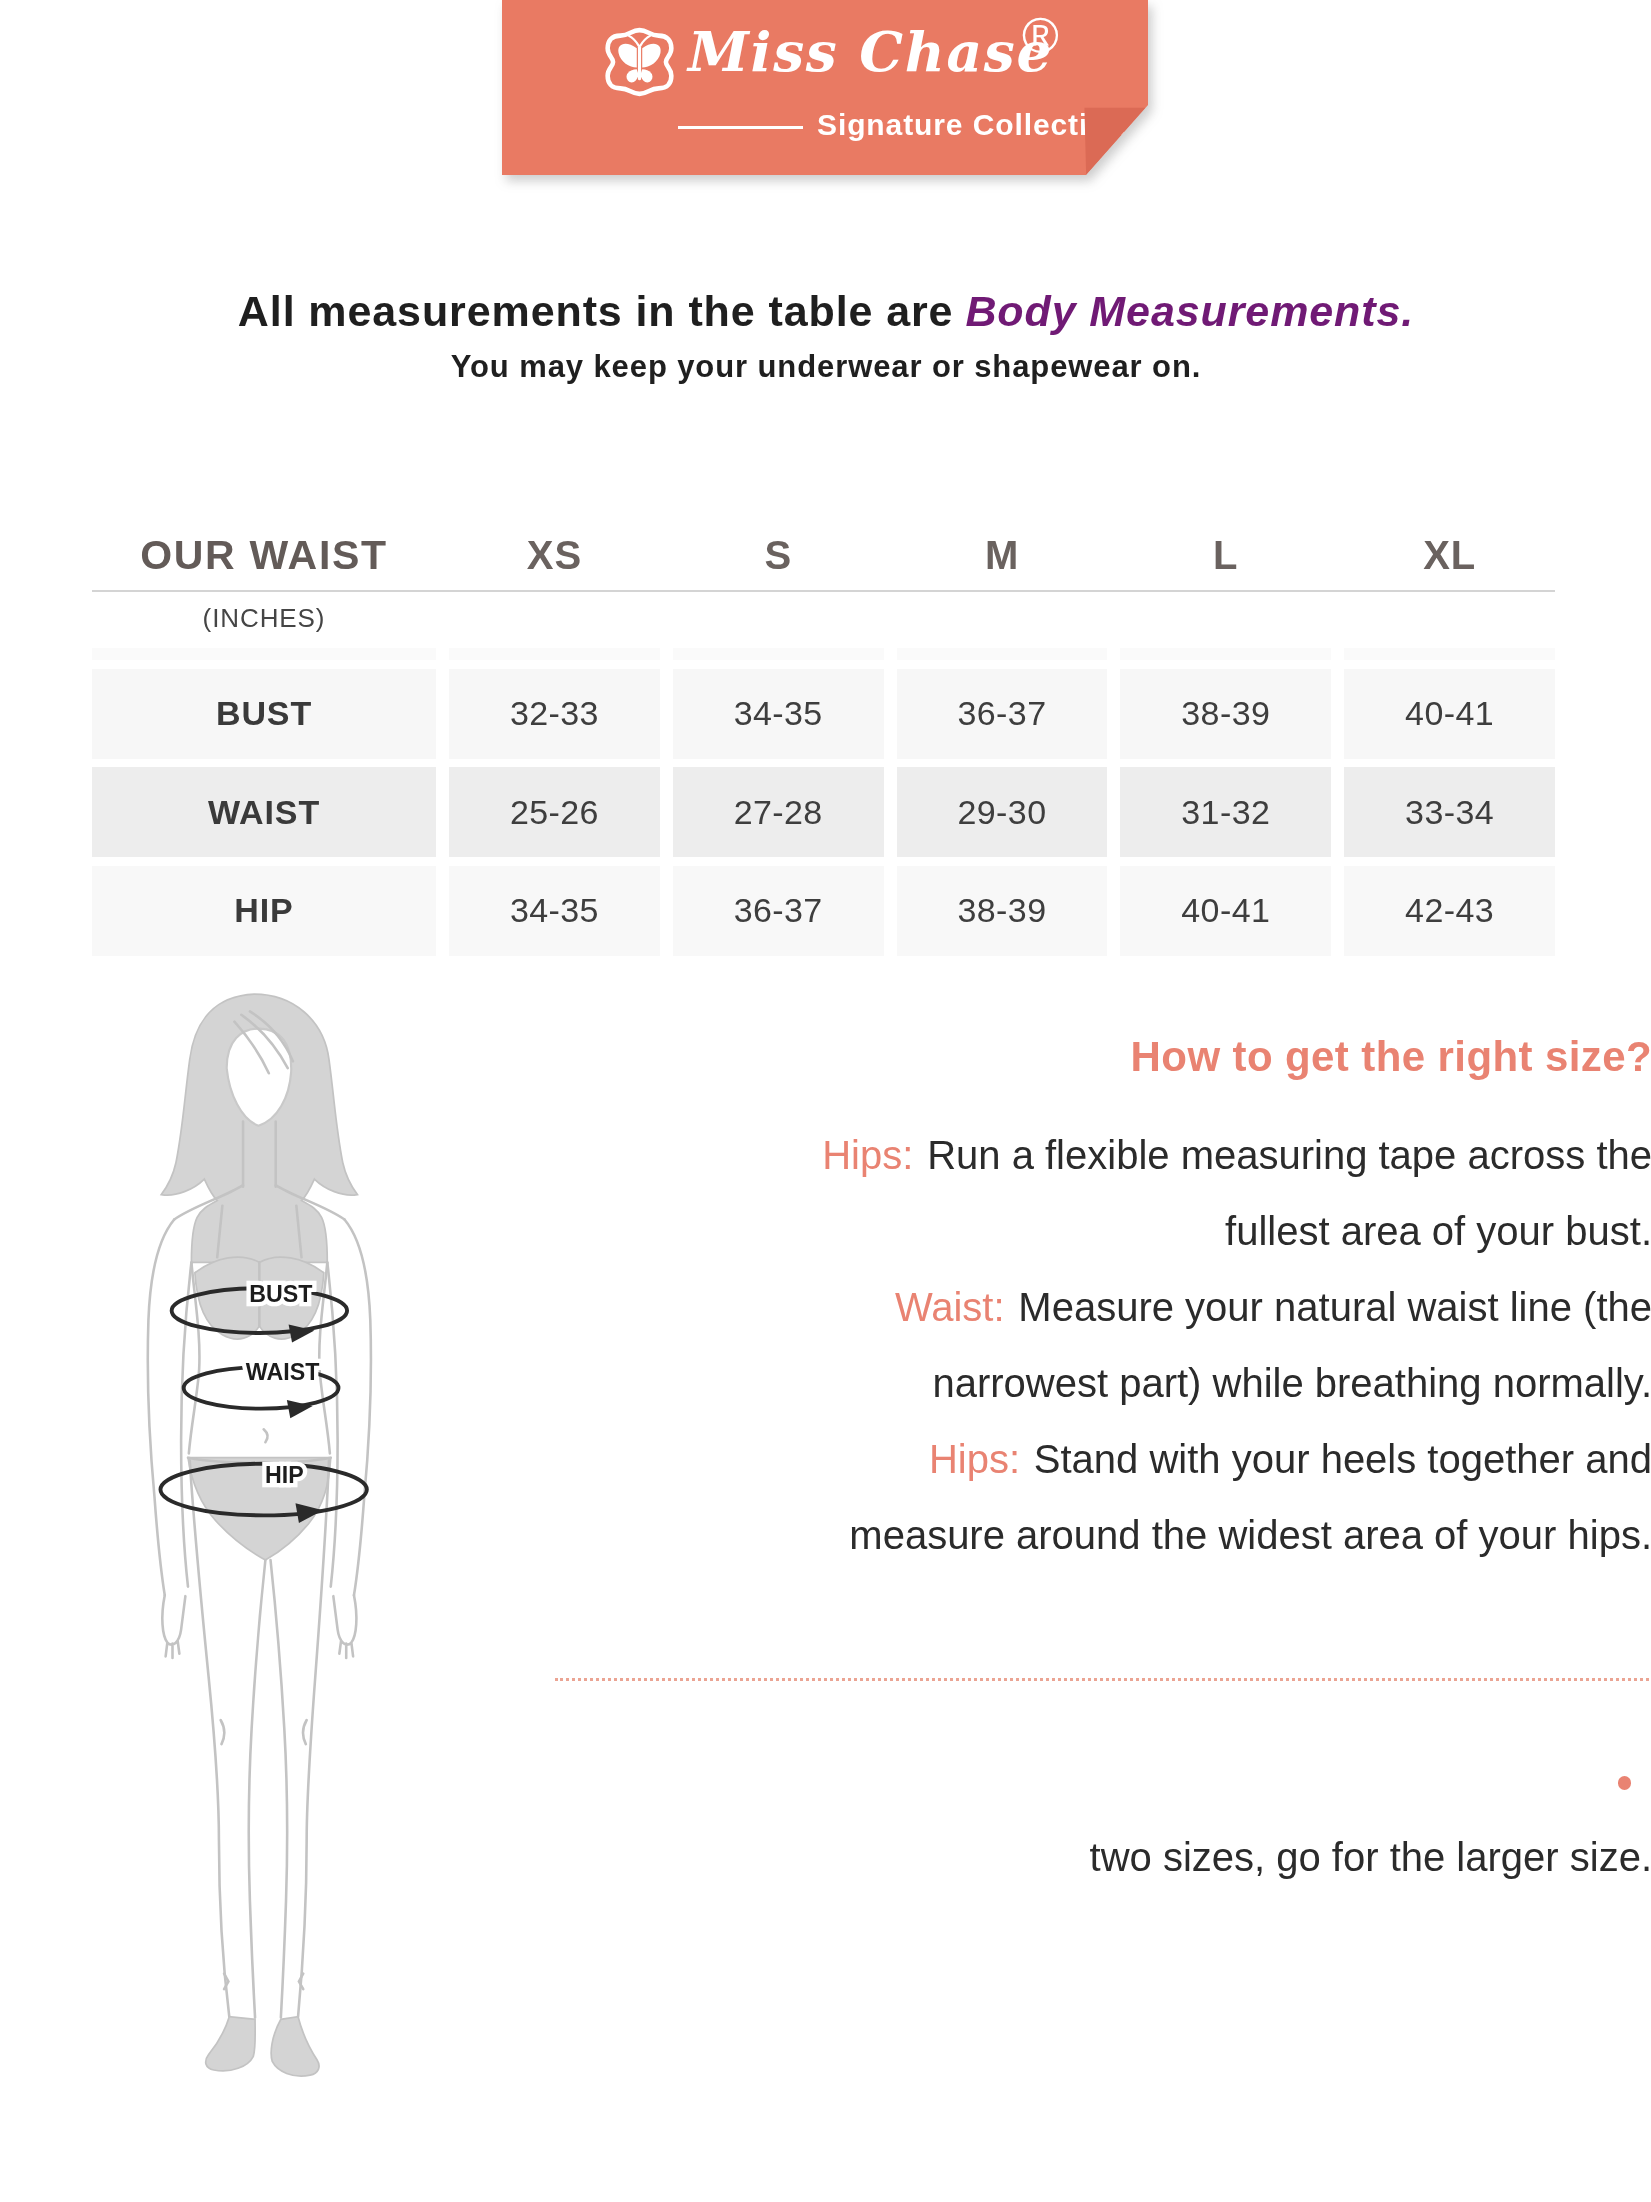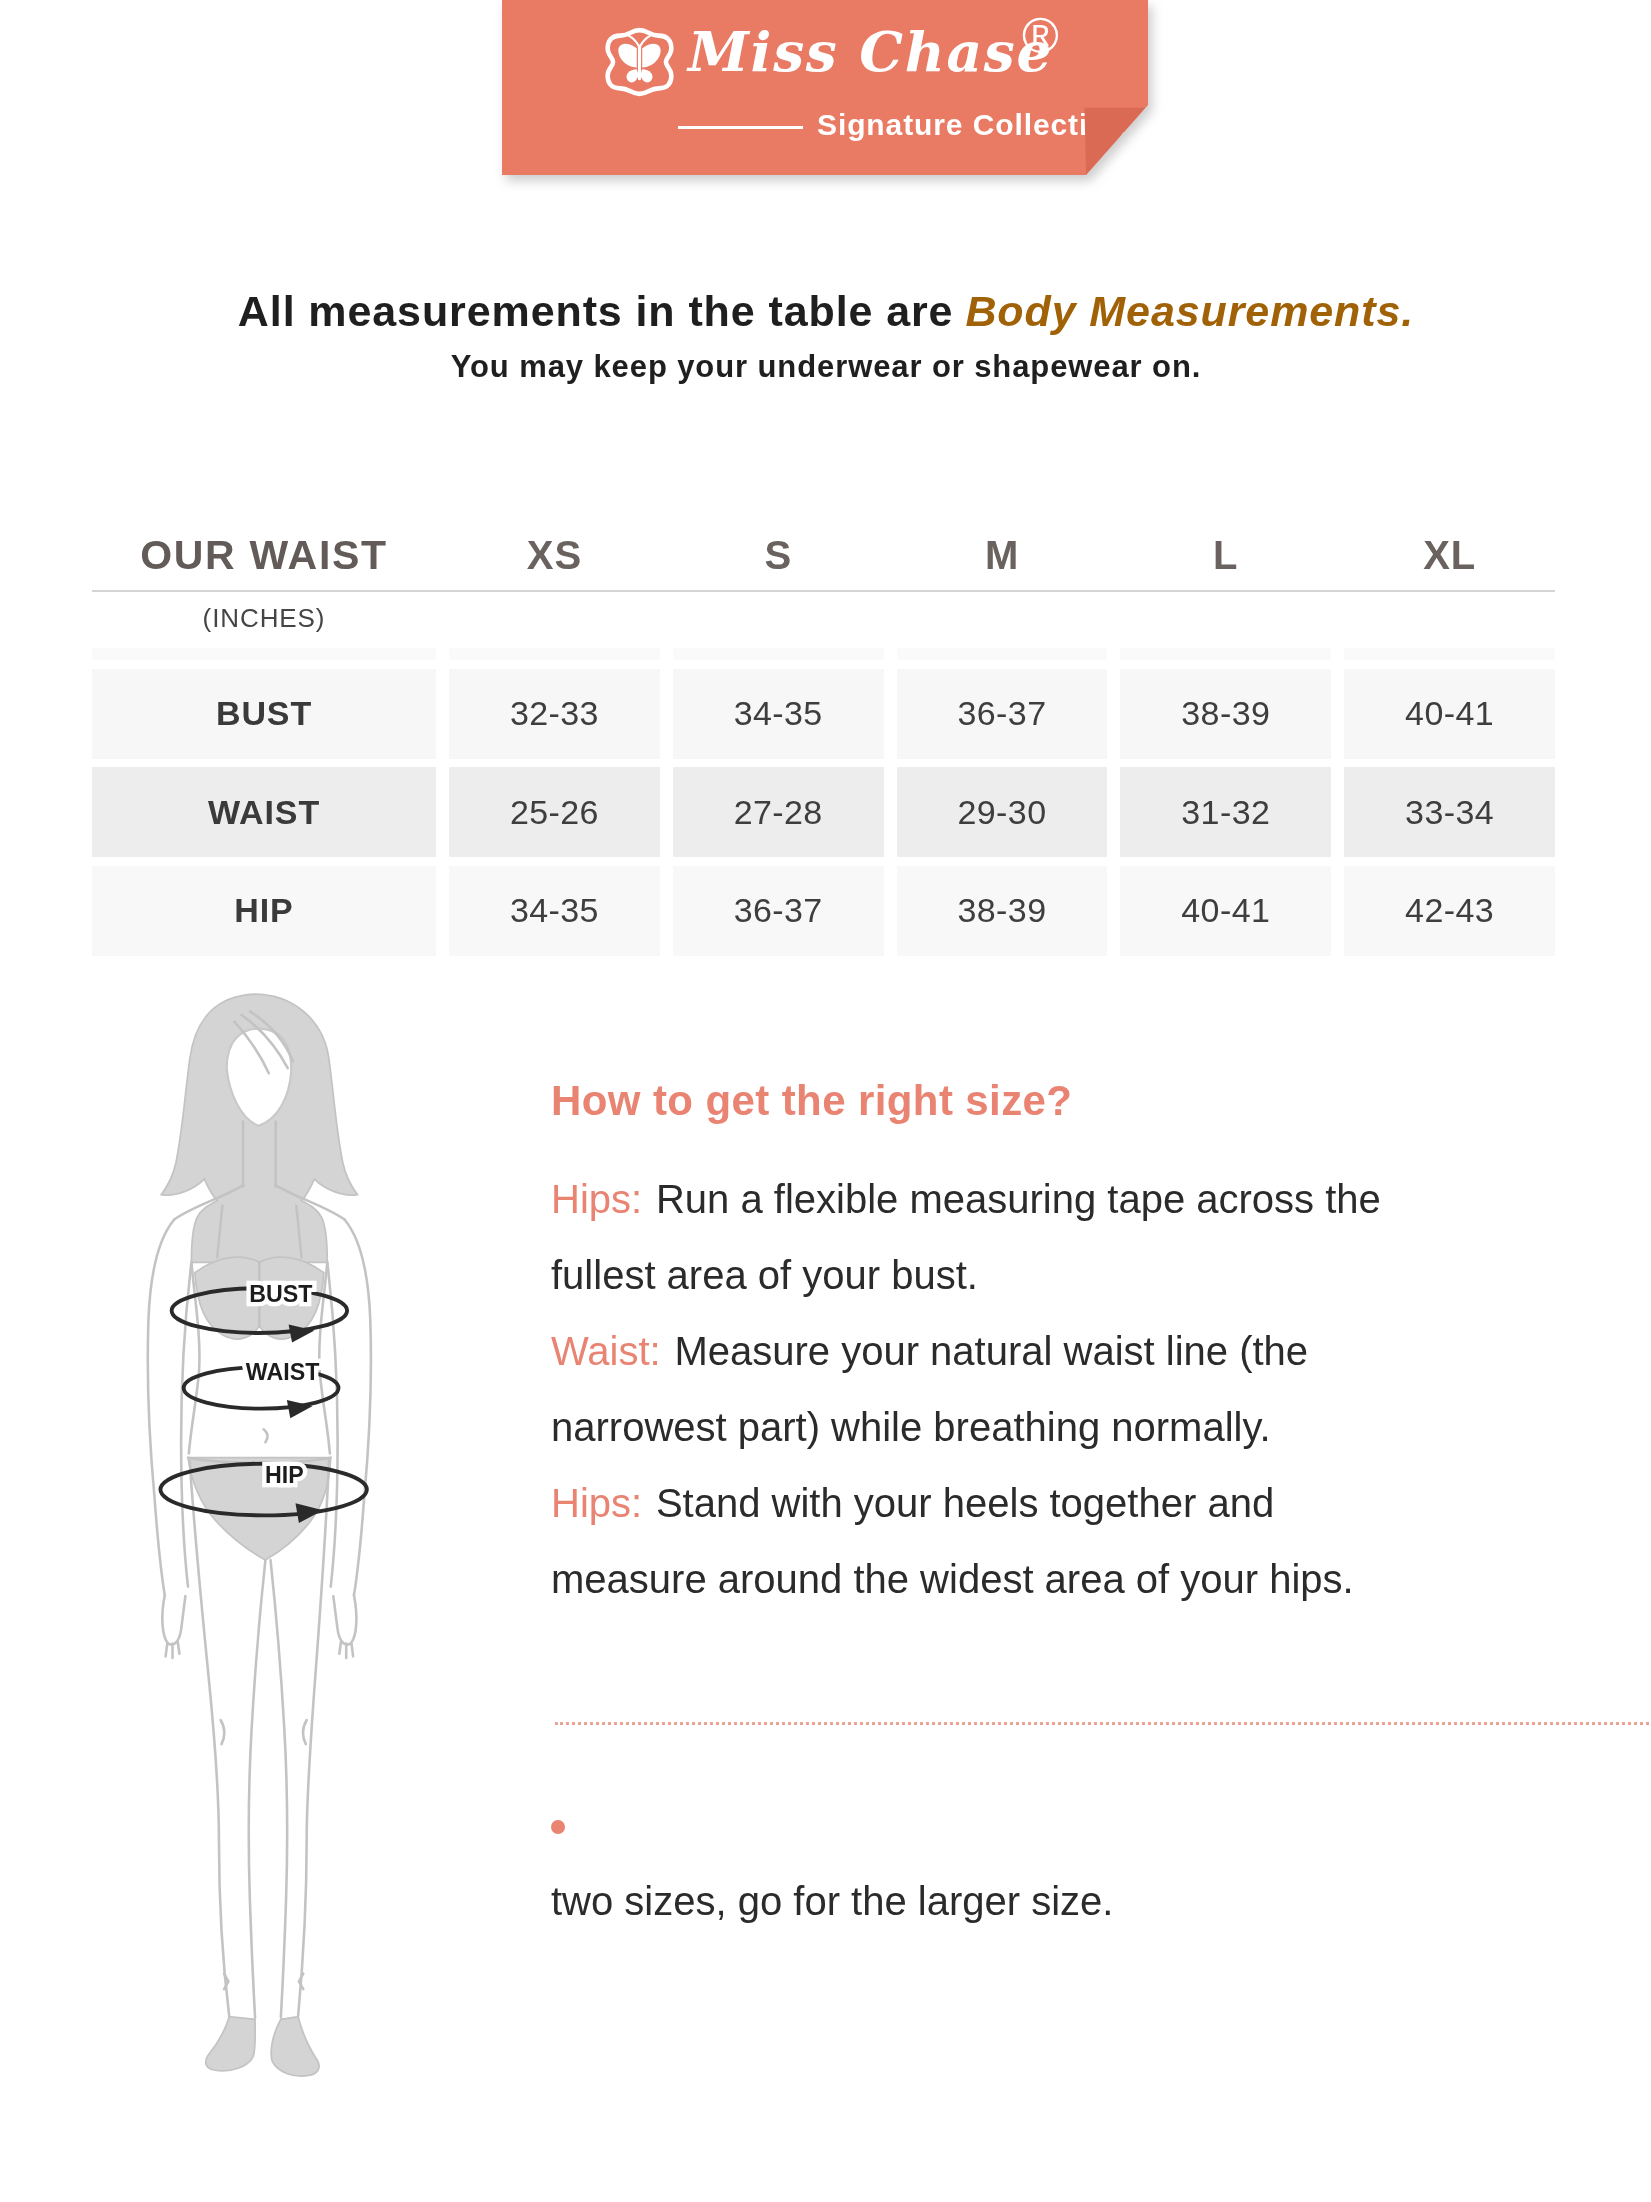--- a/index.html
+++ b/index.html
@@ -15,21 +15,21 @@
   .logo-frame{position:absolute;left:102px;top:26px;width:71px;height:72px;}
   .brand-script{position:absolute;left:186px;top:19px;width:344px;font-family:"DejaVu Serif",serif;
         font-style:italic;font-weight:bold;font-size:55px;color:#fff;letter-spacing:1.7px;white-space:nowrap;}
   .brand-reg{position:absolute;left:520px;top:6.9px;font-size:50px;color:#fff;font-family:"Liberation Sans",sans-serif;}
   .tag-line-rule{position:absolute;left:176px;top:126px;width:125px;height:2.6px;background:#fff;}
   .tagline{position:absolute;left:315px;top:108px;font-size:30px;font-weight:bold;color:#fff;letter-spacing:0.9px;white-space:nowrap;}
 
   
   .intro{position:absolute;left:0;top:284px;width:1652px;text-align:center;color:#1f1f1f;}
   .intro .l1{font-size:43px;font-weight:bold;letter-spacing:0.9px;line-height:55px;white-space:nowrap;}
-  .intro .hl{font-style:italic;color:#a16207;margin-left:12px;}
+  .intro .hl{font-style:italic;color:#701a75;margin-left:12px;}
   .intro .l2{font-size:31px;font-weight:bold;letter-spacing:0.9px;line-height:55px;white-space:nowrap;}
 
   
   .sizetable{position:absolute;left:92px;top:521px;width:1463px;}
   .trow{display:grid;grid-template-columns:344px repeat(5,1fr);column-gap:13px;}
   .thead .cell{height:69px;display:flex;align-items:center;justify-content:center;
                font-weight:bold;color:#6A625F;font-size:40px;letter-spacing:0.9px;}
   .thead .cell.oursize{font-size:41px;color:#635B58;letter-spacing:1.7px;}
   .rule{height:1.7px;background:#D4D4D4;margin-top:0px;}
   .inches-row .cell{height:53px;display:flex;align-items:center;justify-content:center;
@@ -49,21 +49,21 @@
   .figure-wrap svg{display:block;}
   .fig-line{fill:none;stroke:#C3C3C3;stroke-width:3;stroke-linecap:round;}
   .fig-fill{fill:#D4D4D4;stroke:#C3C3C3;stroke-width:2;}
   .fig-face{fill:#FFFFFF;stroke:#C9C9C9;stroke-width:2.5;}
   .arrow-ellipse{fill:none;stroke:#2A2A2A;stroke-width:4.5;}
   .arrow-head{fill:#2A2A2A;stroke:none;}
   .fig-label{font-family:"Liberation Sans",sans-serif;font-size:27px;font-weight:bold;fill:#1C1C1C;
              stroke:#FFFFFF;stroke-width:10px;paint-order:stroke;text-anchor:middle;}
 
   
-  .howto{position:absolute;left:551px;top:1074px;width:1101px;color:#2B2B2B;}
+  .howto{position:absolute;left:551px;top:1030px;width:1101px;color:#2B2B2B;text-align:right;}
   .howto h2{margin:0;font-size:42px;line-height:53px;font-weight:bold;color:#E98372;letter-spacing:0.4px;}
   .instructions{margin-top:34px;}
   .iline{font-size:40px;line-height:76px;white-space:nowrap;letter-spacing:0px;}
   .ilabel{color:#E98372;margin-right:13.8px;}
   .divider{margin-top:105px;border:0;border-top:3.4px dotted #EBA493;width:1094px;}
   .note{margin-top:62px;}
   .note .iline:first-child .dot{display:inline-block;width:13.8px;height:13.8px;border-radius:50%;
         background:#E98372;margin-right:20.6px;vertical-align:5.2px;}
 </style>
 </head>

